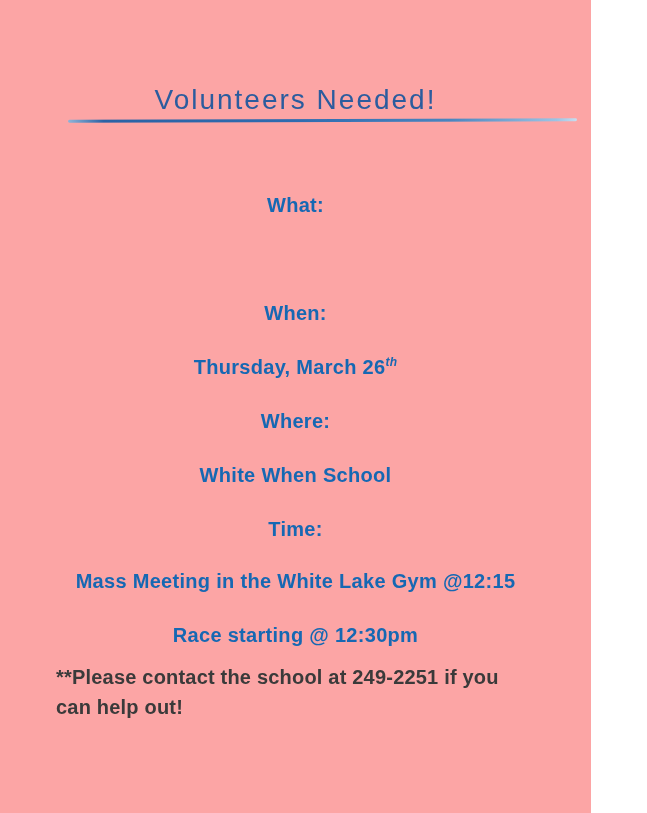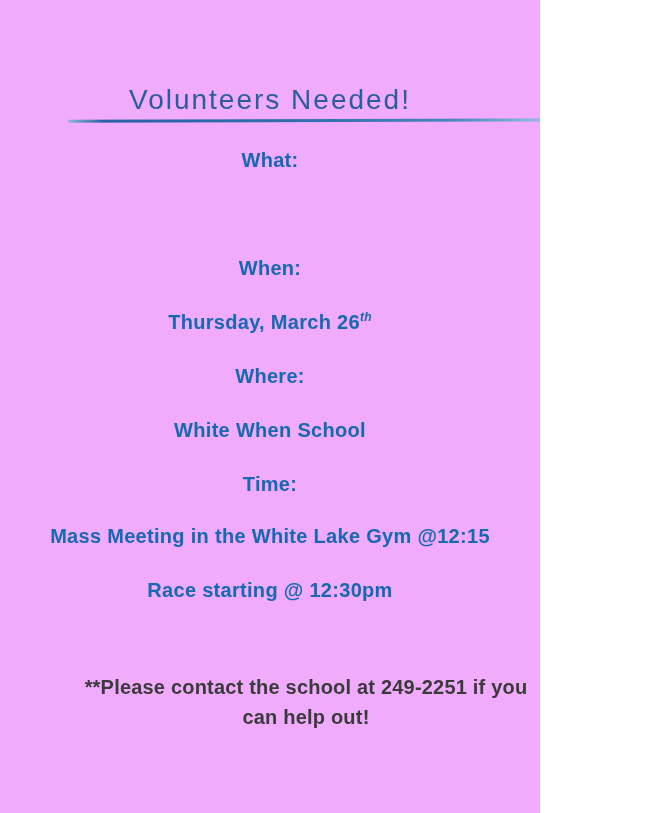--- a/index.html
+++ b/index.html
@@ -2,23 +2,23 @@
 <html><head>
 <meta charset="utf-8">
 <style>
   html, body {
     margin: 0;
     padding: 0;
     background: #ffffff;
   }
   .page {
     position: relative;
-    width: 540px;
+    width: 591px;
     height: 813px;
-    background: #f0abfc;
+    background: #fca5a5;
     overflow: hidden;
     font-family: "Liberation Sans", sans-serif;
   }
   .flyer-title {
     position: absolute;
     top: 84px;
     left: 0;
     width: 100%;
     margin: 0;
     text-align: center;
@@ -42,40 +42,41 @@
   .line {
     position: absolute;
     left: 0;
     width: 100%;
     text-align: center;
     font-size: 20px;
     font-weight: 700;
     letter-spacing: 0.3px;
     color: #1668b3;
     line-height: 22px;
+    margin-top: 45px;
   }
   .line sup {
     font-size: 12px;
     font-weight: 700;
     vertical-align: super;
     line-height: 0;
     font-style: italic;
   }
   .note {
     position: absolute;
     top: 656px;
     left: 50px;
     width: 480px;
-    margin: 16px;
+    margin: 6px;
     font-size: 20px;
     font-weight: 600;
     letter-spacing: 0.2px;
     line-height: 30px;
     color: #3a3a3a;
-    text-align: center;
+    text-align: left;
   }
 </style>
 </head>
 <body>
 
 <div class="page">
 
   <h1 class="flyer-title">Volunteers Needed!</h1>
 
   <div class="title-underline"></div>

